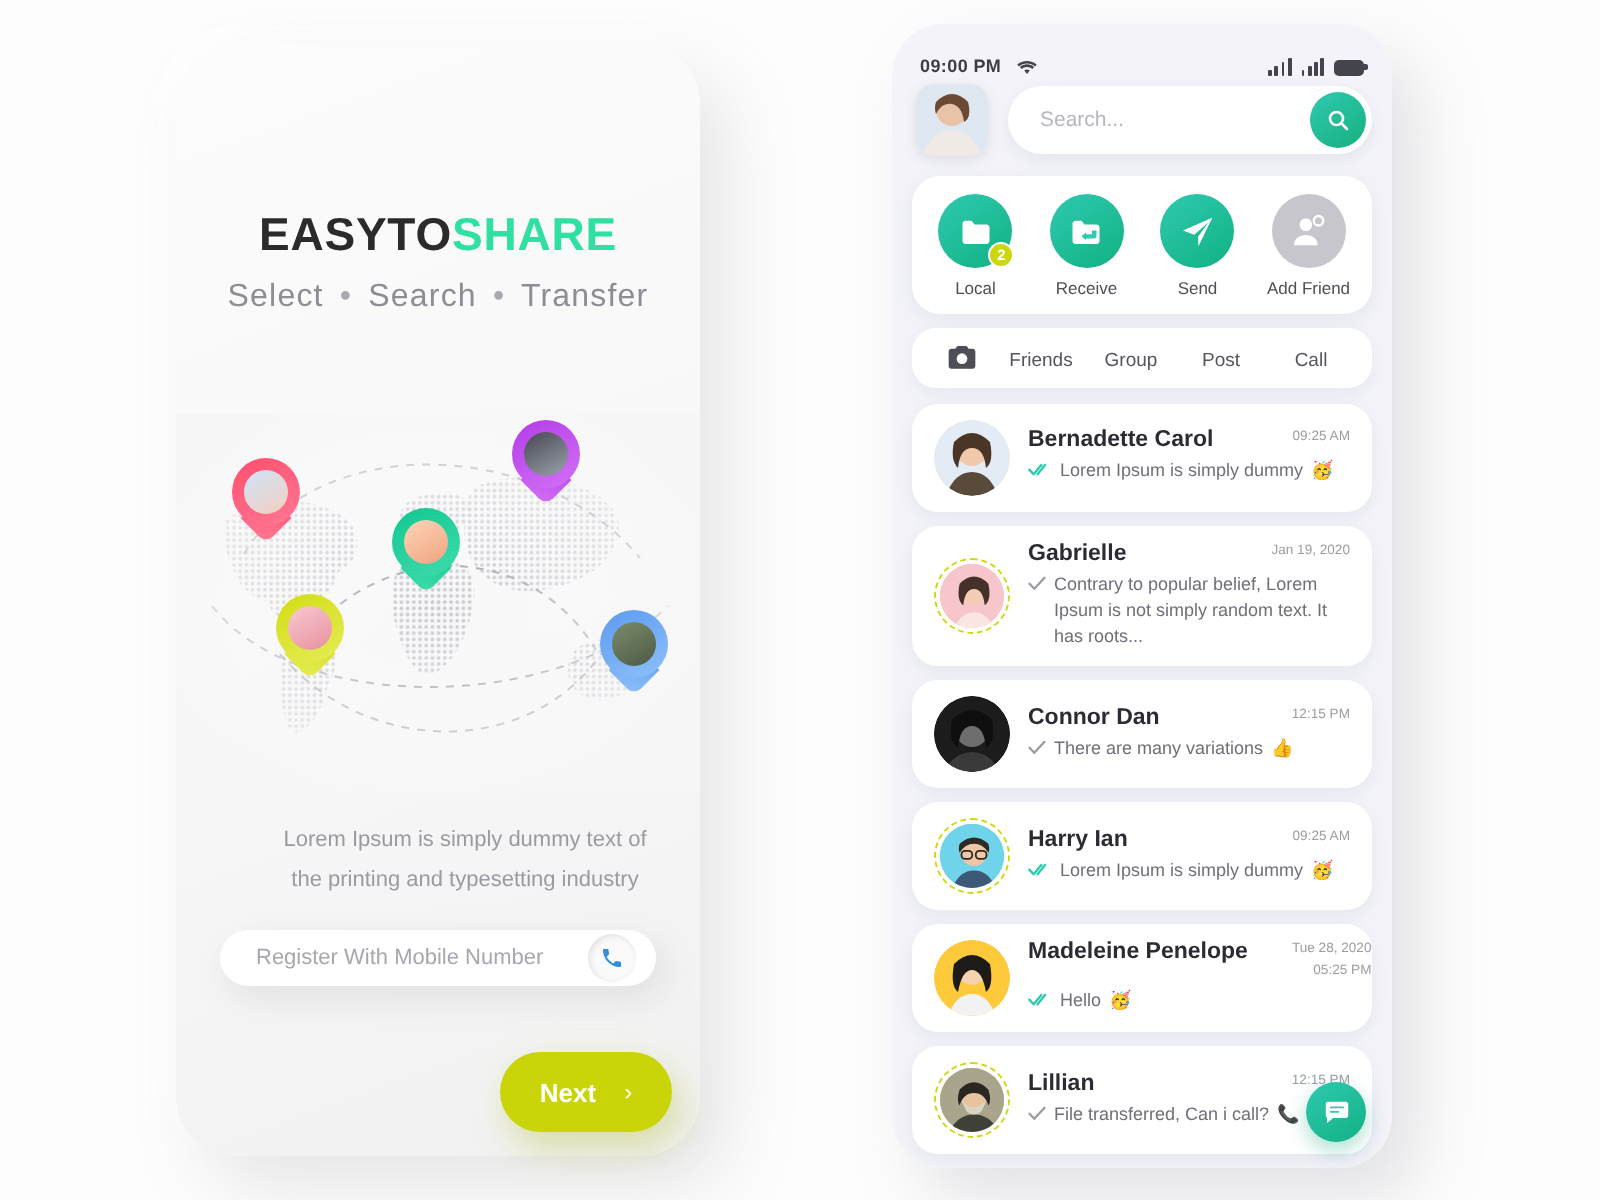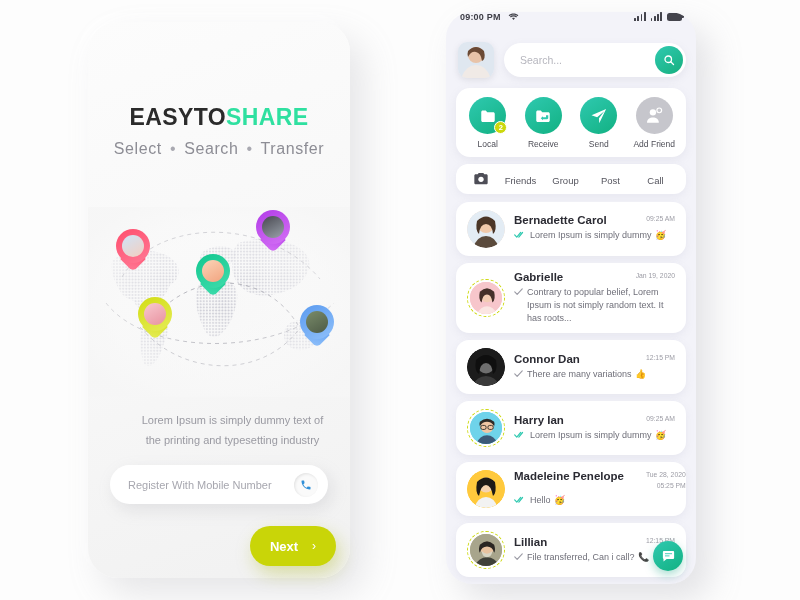--- a/index.html
+++ b/index.html
@@ -107,21 +107,21 @@
     line-height: 1.85;
     color: #9a9aa2;
     margin-left: 27px;
   }
 
   .register-field {
     position: absolute;
     top: 443px;
     left: 22px;
     width: 218px;
-    height: 39px;
+    height: 28px;
     background: #ffffff;
     border-radius: 20px;
     box-shadow: 4px 6px 16px rgba(160,160,170,0.22);
     display: flex;
     align-items: center;
     padding: 0 10px 0 18px;
   }
   .register-field input {
     flex: 1;
     border: none;
@@ -173,21 +173,21 @@
     height: 572px;
     background: #f3f3f9;
     border-radius: 26px;
     box-shadow: 14px 16px 32px rgba(150,150,165,0.25);
     overflow: hidden;
   }
 
   .statusbar {
     height: 26px;
     display: flex;
-    align-items: flex-start;
+    align-items: flex-end;
     padding: 0 14px;
     font-size: 9px;
     color: #3d3d45;
     font-weight: bold;
   }
   .sb-time { letter-spacing: 0.2px; }
   .sb-wifi { margin-left: 7px; display: flex; align-items: center; }
   .sb-right { margin-left: auto; display: flex; align-items: center; gap: 5px; }
   .bars { display: flex; align-items: flex-end; gap: 1.4px; height: 9px; }
   .bars i { display: block; width: 1.8px; background: #44444c; border-radius: 0.5px; }

